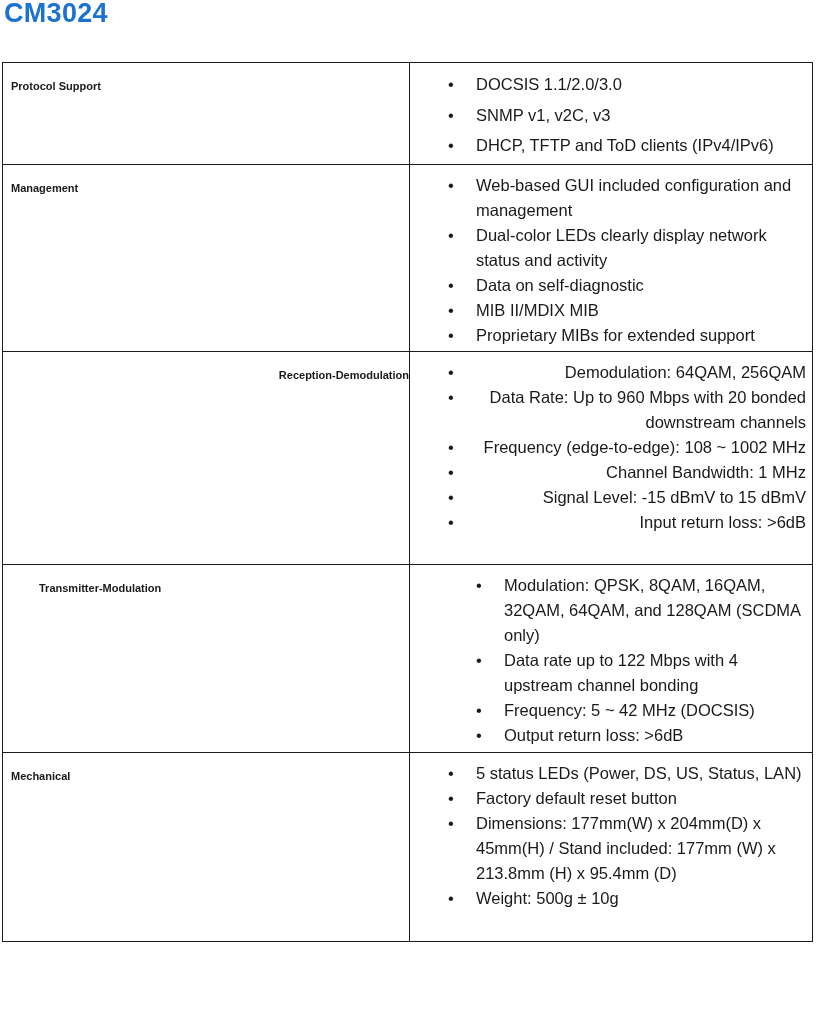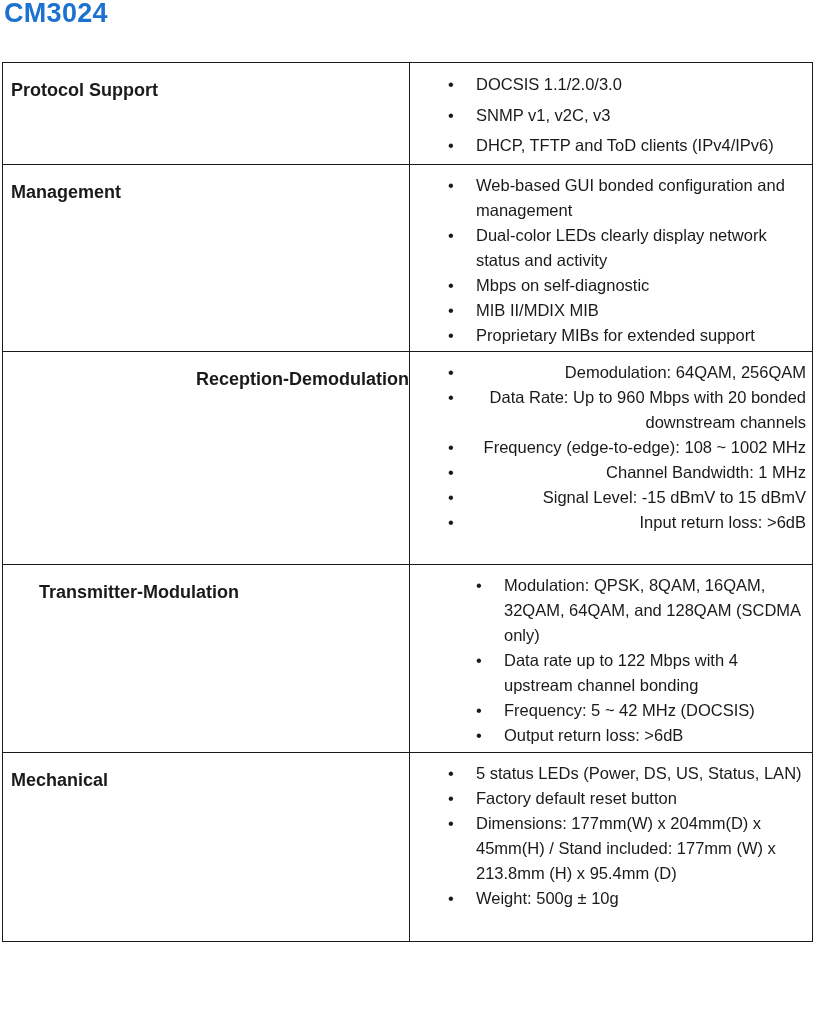--- a/index.html
+++ b/index.html
@@ -16,21 +16,21 @@
     table.spec {
       position: absolute; left: 2px; top: 62px;
       width: 811px; border-collapse: collapse; table-layout: fixed;
     }
     table.spec td {
       border: 1.5px solid #1a1a1a; vertical-align: top; padding: 0;
     }
     td.label-cell { width: 406px; }
     td.label-cell .label {
       display: block; padding: 17px 0 0 8px;
-      font-size: 18px; font-weight: bold; color: #1a1a1a;
+      font-size: 11px; font-weight: bold; color: #1a1a1a;
     }
     ul.items { list-style: none; margin: 0; padding: 0; }
     ul.items li {
       position: relative; padding-left: 66px; padding-right: 6px;
       font-size: 16.5px; line-height: 25px;
     }
     ul.items li .bullet {
       position: absolute; left: 38px; top: 0;
     }
     
@@ -69,23 +69,23 @@
       </td>
     </tr>
 
 
     <tr class="r-management">
       <td class="label-cell">
         <span class="label">Management</span>
       </td>
       <td>
         <ul class="items">
-          <li><span class="bullet">•</span><span>Web-based GUI bonded configuration and management</span></li>
+          <li><span class="bullet">•</span><span>Web-based GUI included configuration and management</span></li>
           <li><span class="bullet">•</span><span>Dual-color LEDs clearly display network status and activity</span></li>
-          <li><span class="bullet">•</span><span>Mbps on self-diagnostic</span></li>
+          <li><span class="bullet">•</span><span>Data on self-diagnostic</span></li>
           <li><span class="bullet">•</span><span>MIB II/MDIX MIB</span></li>
           <li><span class="bullet">•</span><span>Proprietary MIBs for extended support</span></li>
         </ul>
       </td>
     </tr>
 
     <tr class="r-reception">
       <td class="label-cell">
         <span class="label">Reception-Demodulation</span>
       </td>

